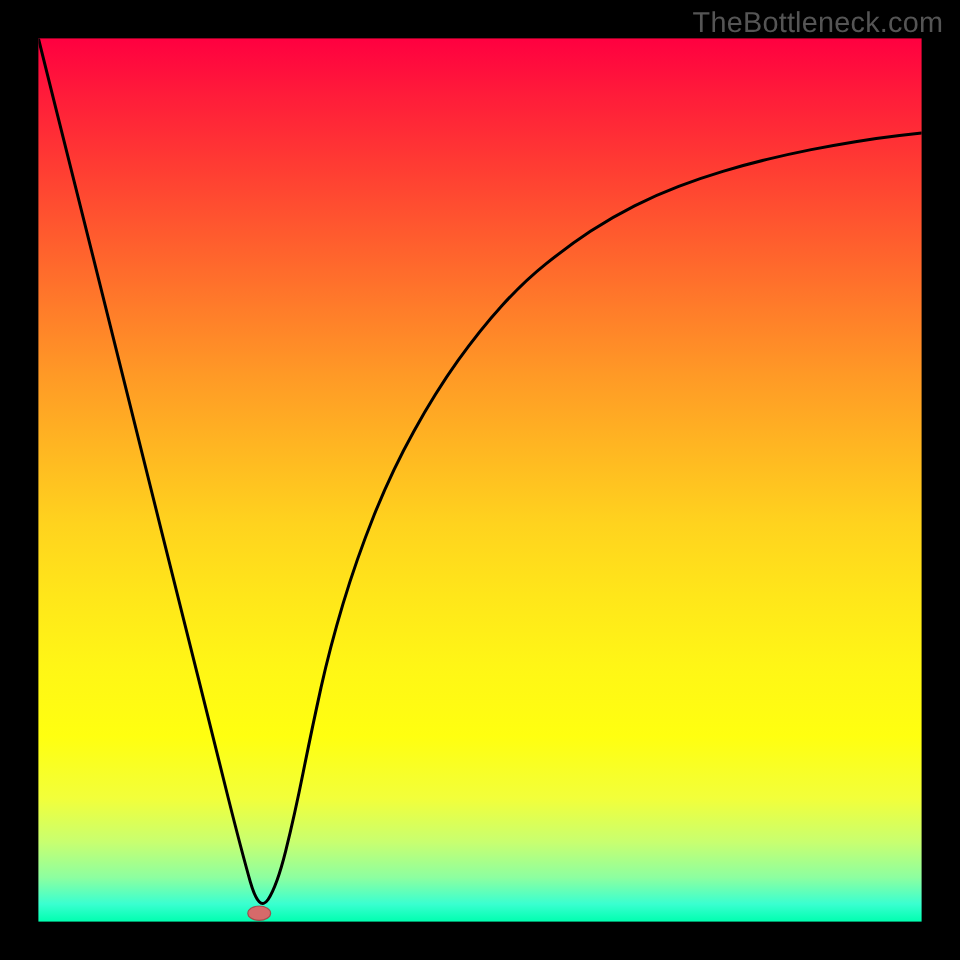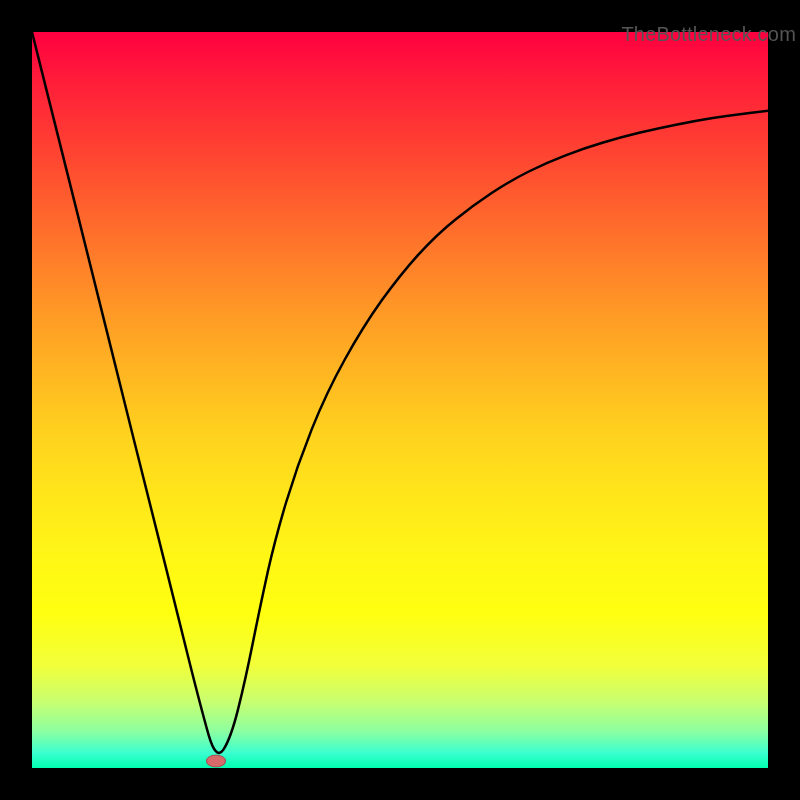--- a/index.html
+++ b/index.html
@@ -33,27 +33,26 @@
       #f2ff3a 86%,
       #c8ff70 91%,
       #8dffa0 95%,
       #3affd0 98%,
       #00ffb0 100%
     );
   }
   .watermark {
     position: absolute;
     top: 6px;
-    right: 4px;
+    right: 14px;
     color: #555;
-    font-size: 20px;
+    font-size: 24px;
     font-weight: 500;
     letter-spacing: 0.2px;
     z-index: 50;
-    margin-top: 17px;
   }
   svg.curve {
     position: absolute;
     left: 0; top: 0;
     width: 736px; height: 736px;
   }
   .marker {
     position: absolute;
     width: 18px;
     height: 11px;

